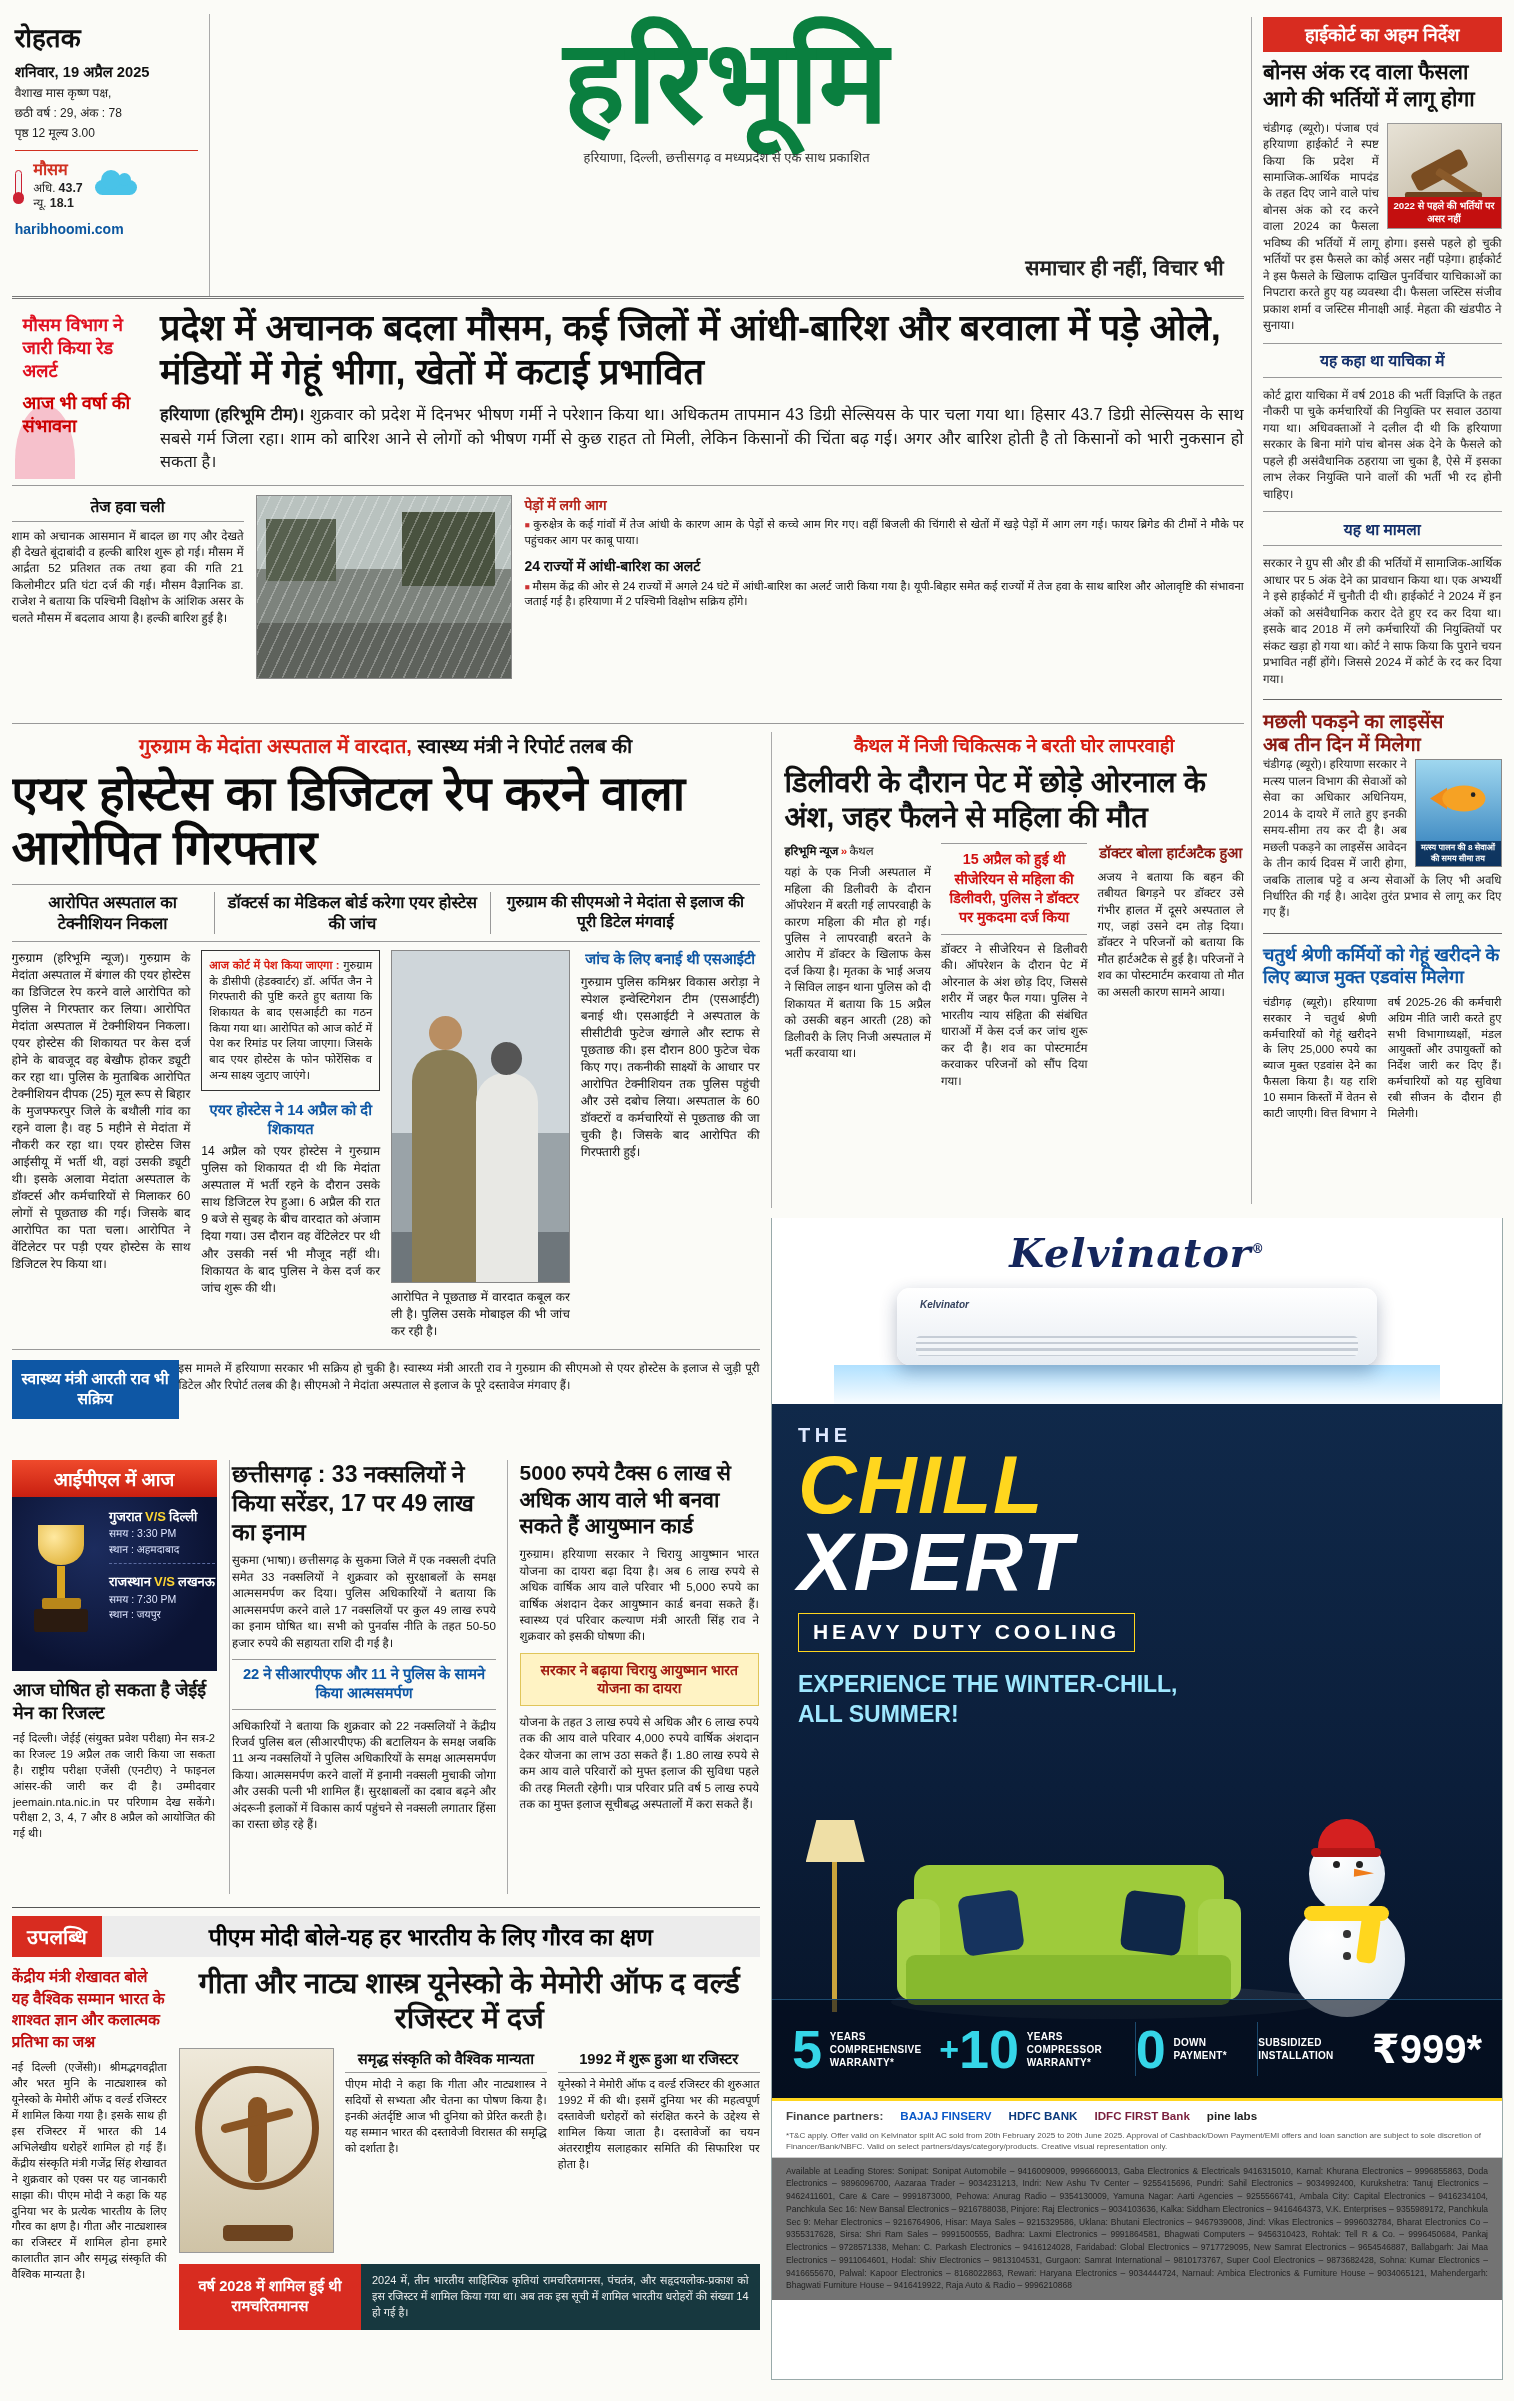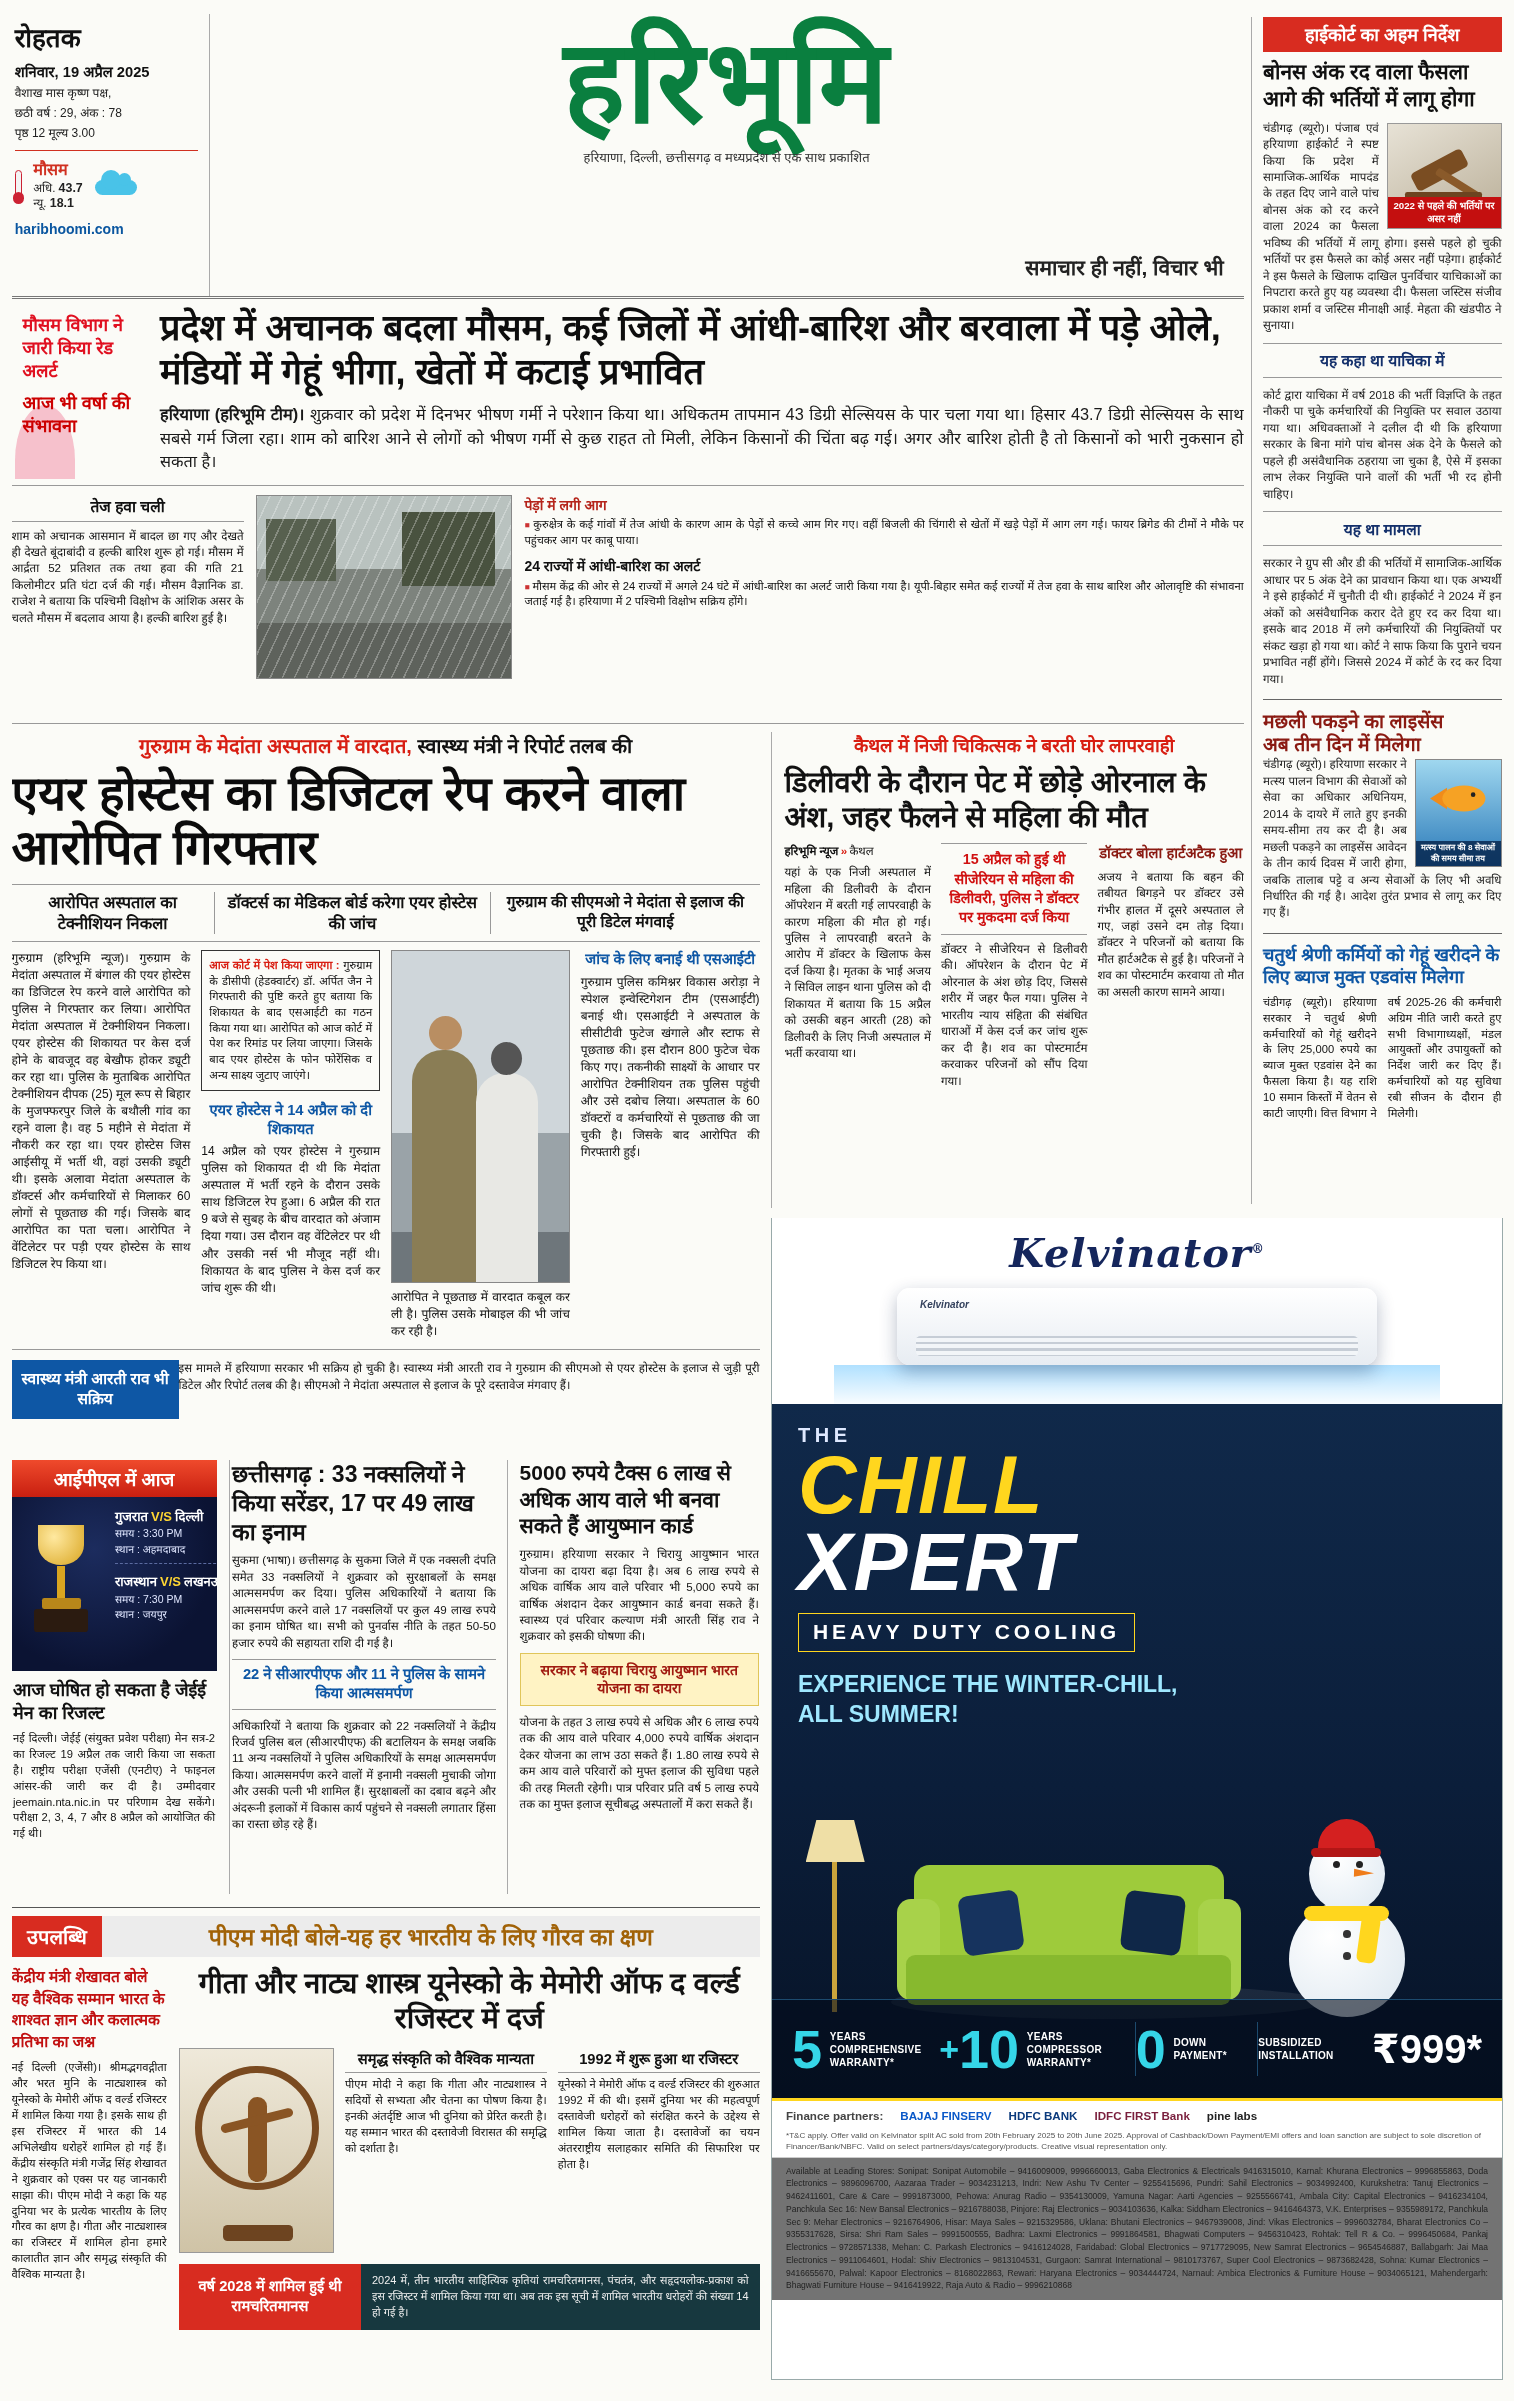--- a/index.html
+++ b/index.html
@@ -109,21 +109,21 @@
   .kt-c{flex:1;font-size:11.6px;line-height:1.42}
   .kt-byline{margin-bottom:4.6px;font-size:11.6px}
   .kt-byline b{font-weight:800}
   .kt-byline .sep{color:#d81e12;font-weight:800;margin:0 2.3px}
   .kt-redbox{color:#d01010;font-weight:800;font-size:14.3px;line-height:1.35;text-align:center;border-top:0.8px solid #999;border-bottom:0.8px solid #999;padding:6.2px 1.5px;margin-bottom:6.2px}
   .kt-sub{color:#8a1a12;font-weight:800;font-size:14.7px;text-align:center;margin-bottom:4.6px}
 
   
   .sec-ipl{left:11.6px;top:1460px;width:205px;height:434px}
   .ipl-head{background:linear-gradient(180deg,#ef4a2c,#c81f10);color:#fff;font-weight:800;font-size:18.6px;text-align:center;padding:6.2px 3.1px}
-  .ipl-panel{background:radial-gradient(circle at 40% 30%,#1c2c5e,#0b1333 70%);padding:9.3px;display:flex;gap:13px;color:#fff}
+  .ipl-panel{background:radial-gradient(circle at 40% 30%,#1c2c5e,#0b1333 70%);padding:9.3px;display:flex;gap:7px;color:#fff}
   .trophy{width:81px;height:155px;flex-shrink:0;position:relative}
   .tr-cup{position:absolute;left:17px;top:18.6px;width:46px;height:40px;background:radial-gradient(circle at 35% 30%,#ffe9a0,#d9a520);border-radius:0 0 50% 50%}
   .tr-stem{position:absolute;left:36px;top:59px;width:7.7px;height:33px;background:#d9a520}
   .tr-base{position:absolute;left:21px;top:91px;width:39px;height:11px;background:#b8871a;border-radius:2.3px}
   .tr-plinth{position:absolute;left:13px;top:102px;width:54px;height:23px;background:#2b1b10;border-radius:3.1px}
   .ipl-matches{flex:1}
   .ipl-team{font-size:13px;font-weight:800}
   .ipl-team .vs{color:#ffd633;margin:0 3.1px}
   .ipl-meta{font-size:10.5px;color:#dfe6ff;margin-top:1.5px}
   .ipl-sep{border-top:0.8px dashed #5b6ba0;margin:7.7px 0}
@@ -138,21 +138,21 @@
   .nx-sub{color:#0e57a5;font-weight:800;font-size:14.7px;text-align:center;line-height:1.3;border-top:0.8px solid #999;border-bottom:0.8px solid #999;padding:5.4px 0;margin:7.7px 0}
   .sec-ayush{left:507px;top:1460px;width:252px;height:434px;border-left:0.8px solid #aaa;padding-left:11.6px}
   .ay-head{font-size:21px;line-height:1.27;font-weight:800;margin-bottom:6.2px}
   .ay-body{font-size:11.6px;line-height:1.42}
   .ay-box{background:#fff3c4;border:0.8px solid #e0c55a;color:#a01a10;font-weight:800;font-size:14px;text-align:center;line-height:1.35;padding:7px 4.6px;margin:7.7px 0}
 
   
   .sec-unesco{left:11.6px;top:1907px;width:748px;height:479px;border-top:1.5px solid #555;padding-top:7.7px}
   .un-strip{display:flex;align-items:stretch}
   .un-badge{background:#d82c20;color:#fff;font-weight:800;font-size:20px;padding:7px 15.5px;display:flex;align-items:center}
-  .un-band{flex:1;background:#ececec;display:flex;align-items:center;justify-content:center;font-weight:800;font-size:23px;color:#a16207}
+  .un-band{flex:1;background:#ececec;display:flex;align-items:center;justify-content:center;font-weight:800;font-size:23px;color:#000000}
   .un-main{display:flex;gap:12.4px;margin-top:9.3px}
   .un-left{width:155px;flex-shrink:0}
   .un-lefthead{color:#c11,#c11;color:#c11010;font-weight:800;font-size:15.5px;line-height:1.4}
   .un-leftbody{font-size:11.2px;line-height:1.42;margin-top:7.7px}
   .un-right{flex:1}
   .un-headline{font-size:29px;line-height:1.22;font-weight:800;text-align:center}
   .un-row{display:flex;gap:11px;margin-top:11px}
   .statue{width:155px;height:205px;flex-shrink:0;background:linear-gradient(180deg,#efe9da,#cfc3a6);border:0.8px solid #999;position:relative;overflow:hidden}
   .st-ring{position:absolute;left:15.5px;top:17px;width:124px;height:124px;border:7.7px solid #7a4a20;border-radius:50%}
   .st-body{position:absolute;left:68px;top:48px;width:18.6px;height:85px;background:#8a5524;border-radius:9.3px}

